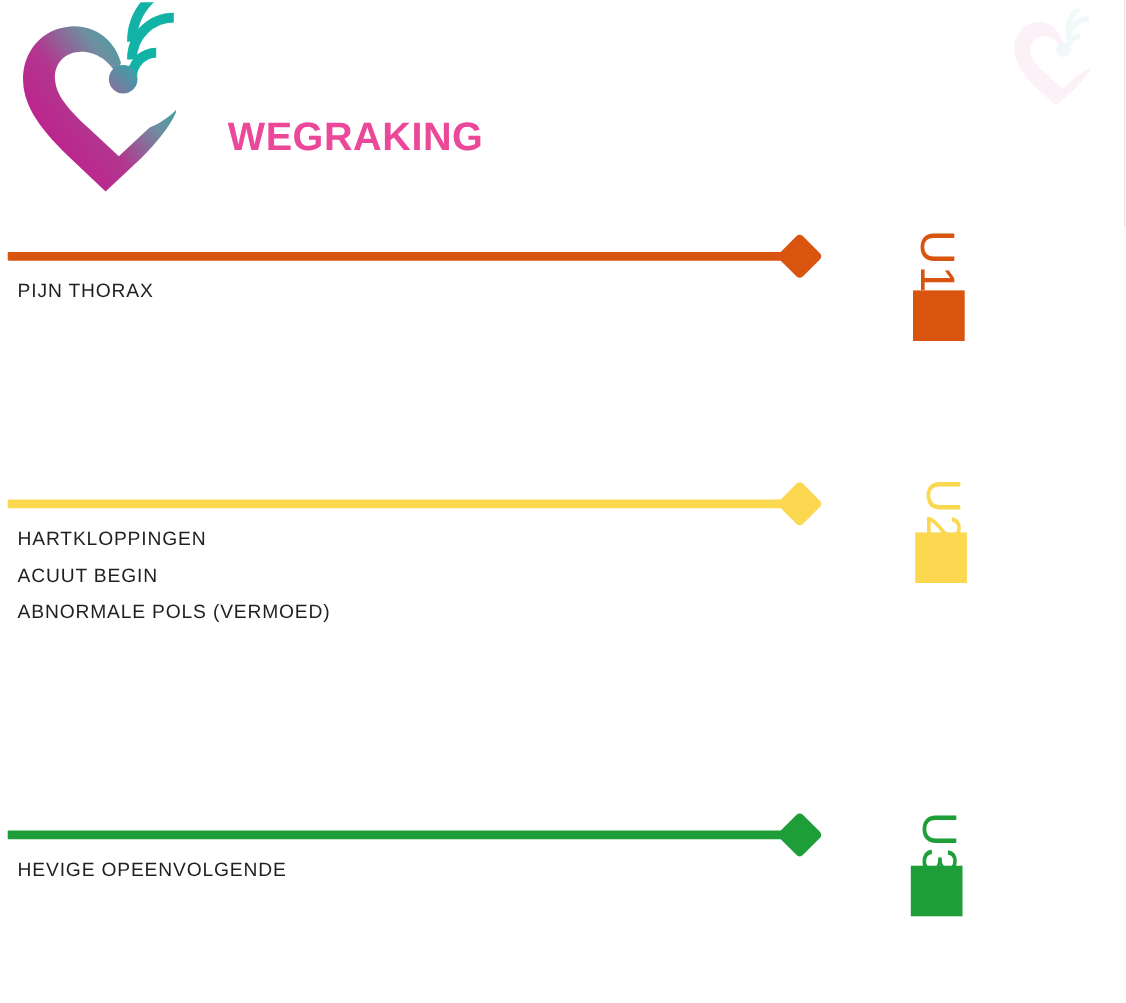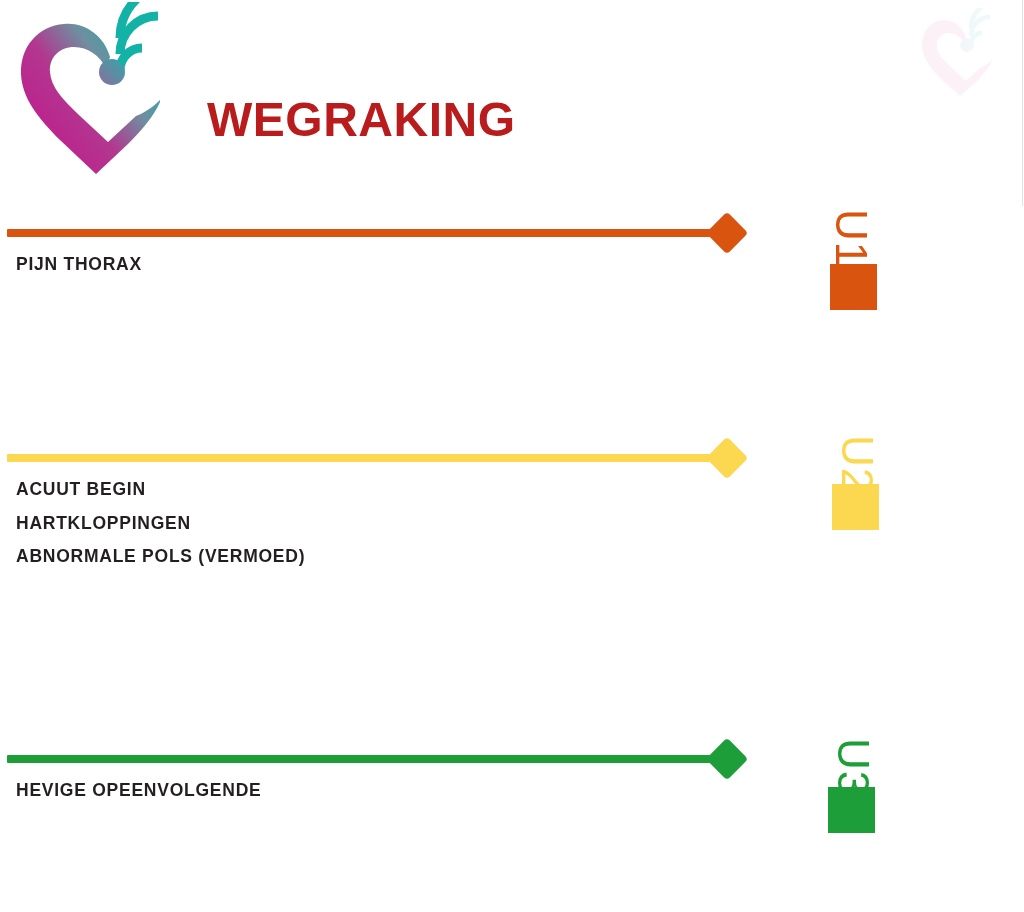--- a/index.html
+++ b/index.html
@@ -24,25 +24,25 @@
   #header-logo {
     position: absolute;
     left: 8px;
     top: 2px;
     width: 180px;
     height: 176px;
   }
   #page-title {
     position: absolute;
     left: 207px;
-    top: 96px;
-    font-size: 48px;
+    top: 106px;
+    font-size: 36px;
     font-weight: 700;
     letter-spacing: 0.5px;
-    color: #b91c1c;
+    color: #ec4899;
     line-height: 1;
     white-space: nowrap;
   }
 
   
   #watermark {
     position: absolute;
     right: 0;
     top: 0;
     width: 104px;
@@ -96,21 +96,20 @@
     height: 30px;
     transform: rotate(45deg);
     border-radius: 4px;
   }
 
   .items {
     position: absolute;
     left: 16px;
     top: 35px;
     width: 720px;
-    font-weight: bold;
   }
   .item {
     font-size: 17.5px;
     letter-spacing: 0.75px;
     color: #231f20;
     line-height: 33.5px;
     white-space: nowrap;
   }
 
   
@@ -249,22 +248,22 @@
     </div>
   </div>
 
   <div class="row" id="row-u2">
     <div class="arrow-wrap">
       <div class="arrow-line" style="background:#FBD850;"></div>
       <div class="arrow-head" style="background:#FBD850;"></div>
     </div>
 
     <div class="items">
+      <div class="item">HARTKLOPPINGEN</div>
       <div class="item">ACUUT BEGIN</div>
-      <div class="item">HARTKLOPPINGEN</div>
       <div class="item">ABNORMALE POLS (VERMOED)</div>
     </div>
 
     <div class="level-badge" id="badge-u2">
       <div class="level-code" style="color:#FBD850;">U2</div>
       <div class="level-swatch" style="background:#FBD850;"></div>
     </div>
   </div>
 
   <div class="row" id="row-u3">

